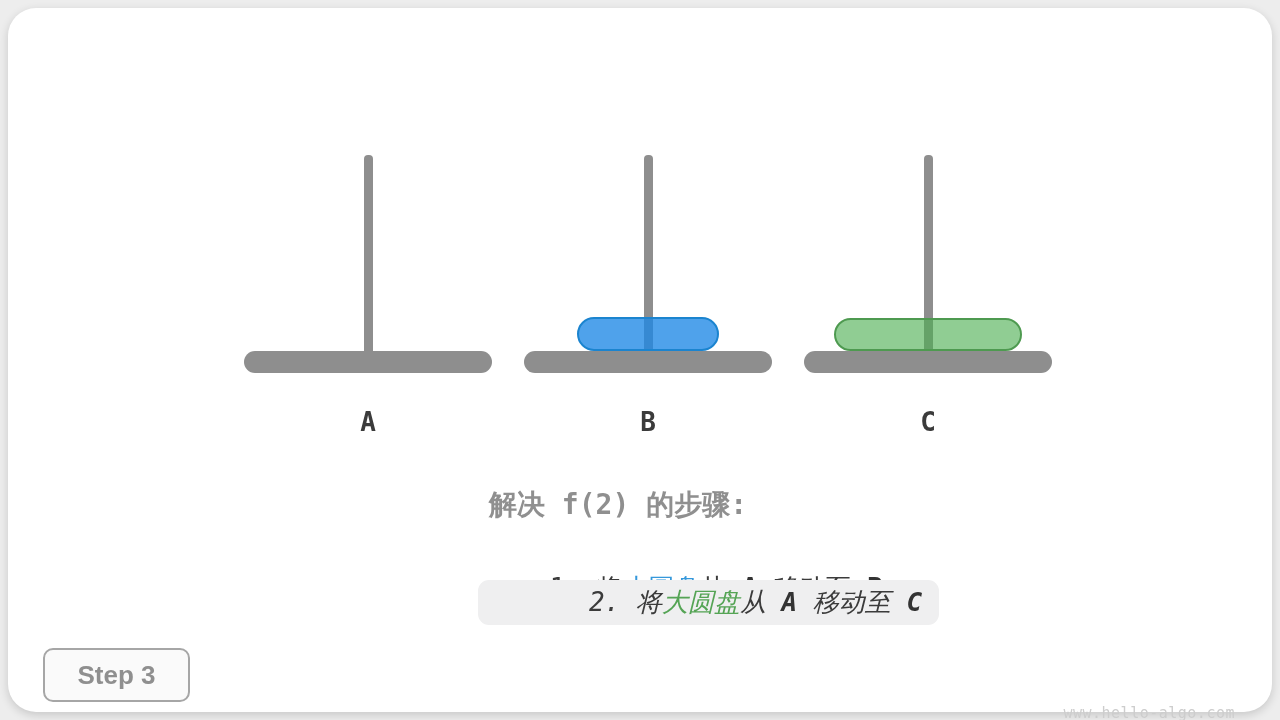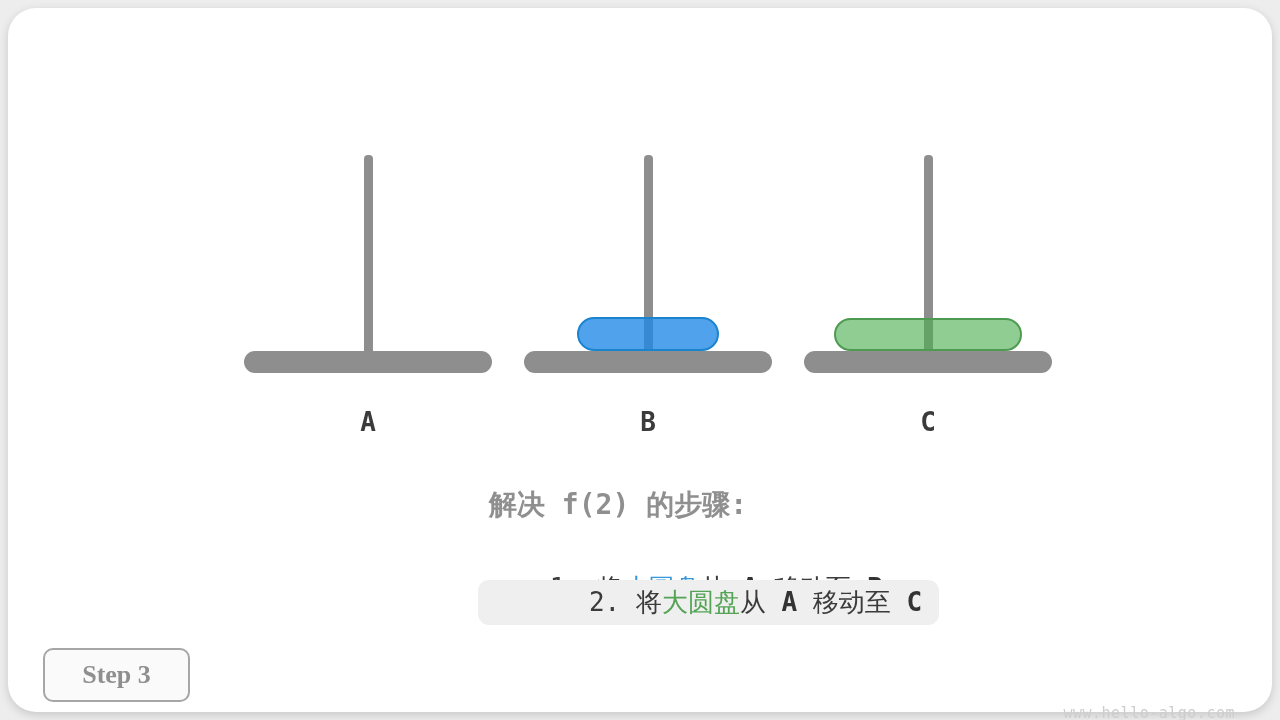--- a/index.html
+++ b/index.html
@@ -81,20 +81,21 @@
   }
   .step-line-1 { left: 479px; top: 533px; }
   .step-line-2-box {
     position: absolute;
     left: 470px; top: 572px; height: 45px;
     background: #efeff0;
     border-radius: 11px;
     display: inline-flex;
     align-items: center;
     padding: 0 17px;
+    font-style: italic;
   }
   .step-line-2 {
     position: static;
     font-family: "DejaVu Sans Mono", sans-serif;
     font-size: 26px;
     color: #3b3b3b;
     white-space: pre;
   }
   .word-blue  { color: #3598db; }
   .word-green { color: #55a455; }
@@ -104,21 +105,21 @@
     position: absolute;
     left: 35px; top: 640px;
     width: 147px; height: 54px;
     box-sizing: border-box;
     background: #fafafa;
     border: 2px solid #a6a6a6;
     border-radius: 10px;
     display: flex;
     align-items: center;
     justify-content: center;
-    font-family: Liberation Serif, serif;
+    font-family: Liberation Sans, sans-serif;
     font-weight: bold;
     font-size: 26px;
     color: #8f8f8f;
   }
   .watermark {
     position: absolute;
     right: 37px; top: 676px;
     font-family: "DejaVu Sans Mono", monospace;
     font-size: 15px;
     color: #cdcdcd;

